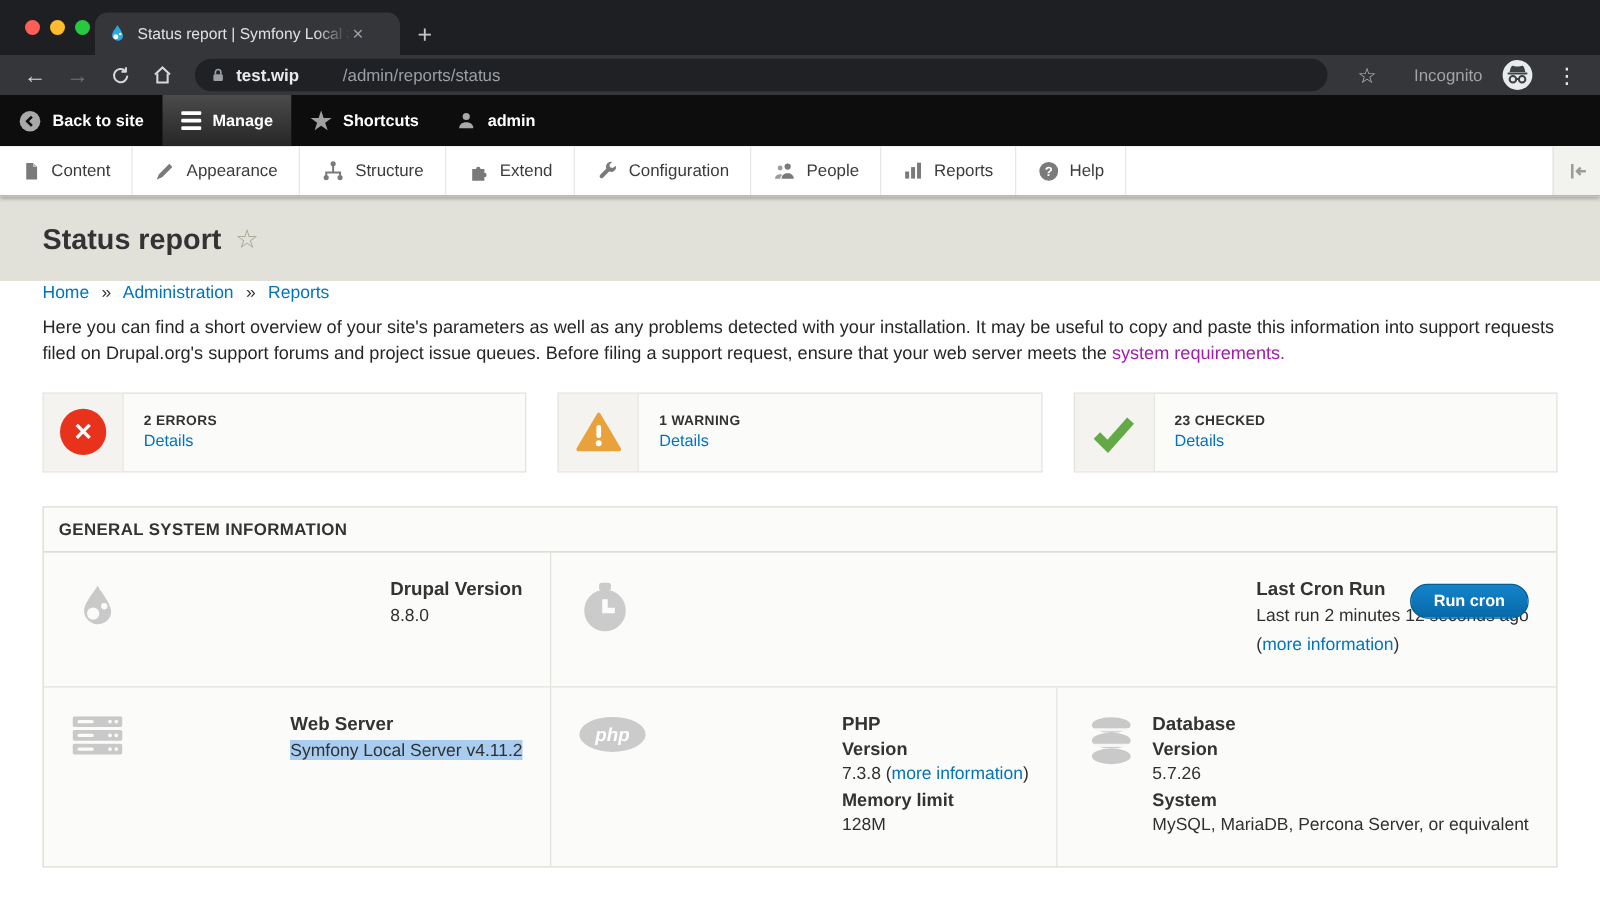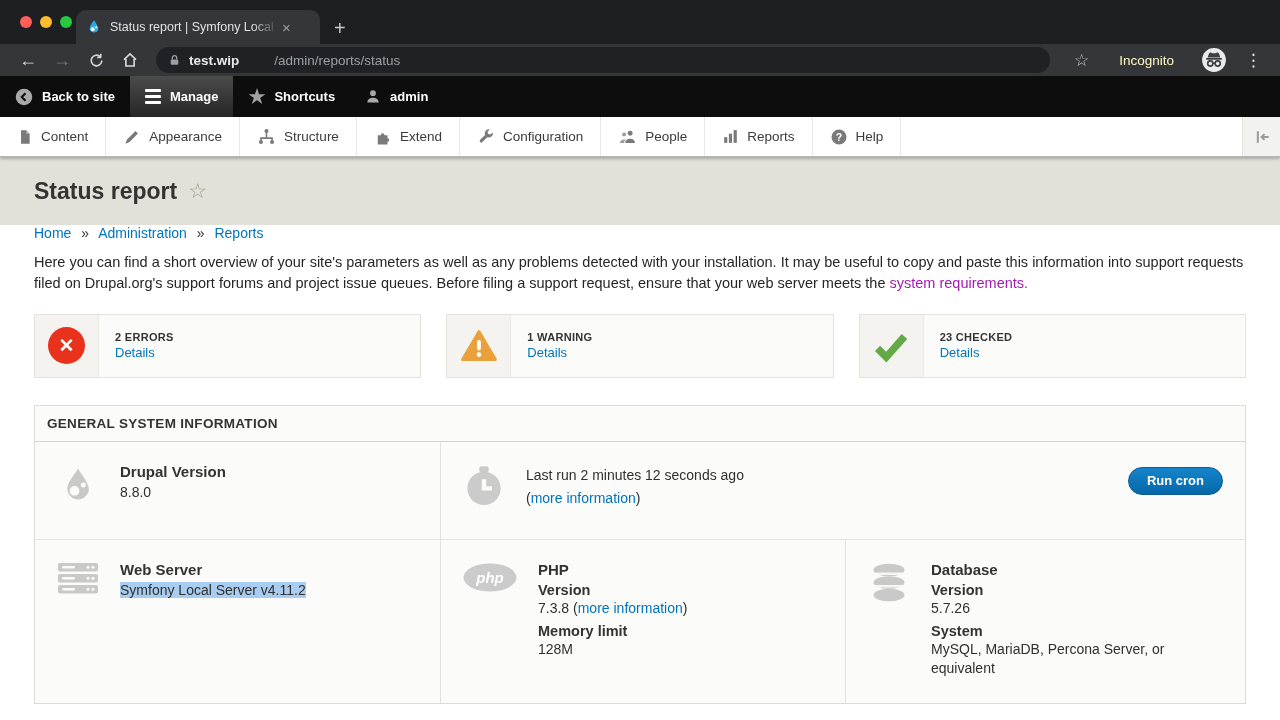--- a/index.html
+++ b/index.html
@@ -23,21 +23,21 @@
 
   .navbar { height:32px; background:#35363a; display:flex; align-items:center; padding:0 14px; gap:6px; }
   .nav-ic { width:28px; height:28px; display:flex; align-items:center; justify-content:center;
             font-size:18px; color:#d6d8da; }
   .nav-ic.dim { color:#70757a; }
   .urlpill { flex:1; height:26px; margin:0 10px 0 6px; background:#202124; border-radius:13px;
              display:flex; align-items:center; padding:0 12px; gap:8px; min-width:0; }
   .url-host { color:#e8eaed; font-size:13.5px; font-weight:bold; }
   .url-path { color:#9aa0a6; font-size:13.5px; }
   .star-btn { color:#c0c3c7; font-size:17px; padding:0 8px; }
-  .incog-label { color:#fef9c3; font-size:13.5px; margin:0 21px 0 16px; }
+  .incog-label { color:#a3a3a3; font-size:13.5px; margin:0 9px 0 16px; }
   .incog-badge { width:26px; height:26px; }
   .menu-dots { color:#e8eaed; font-size:17px; padding:0 4px 0 12px; letter-spacing:0; }
 
   
   .adminbar { height:41px; background:#0d0d0d; display:flex; align-items:stretch; }
   .admin-item { display:flex; align-items:center; gap:9px; padding:0 15px; color:#fff;
                 font-size:13px; font-weight:bold; cursor:default; }
   .admin-item.active { background:linear-gradient(#4b4b4b,#262626); }
   .hamburger { display:flex; flex-direction:column; gap:3px; }
   .hamburger i { display:block; width:16px; height:3px; background:#fff; border-radius:1px; }
@@ -74,21 +74,21 @@
   .card-body a { font-size:13px; color:#0074bd; text-decoration:none; margin-top:2px; }
   .err-circle { width:37px; height:37px; border-radius:50%; background:#e8321c; color:#fff;
                 display:flex; align-items:center; justify-content:center; font-size:19px; font-weight:bold; }
 
   .panel { margin-top:27px; border:1px solid #dedcd5; background:#fbfbf9; }
   .panel-header { padding:10px 12px; font-size:13.5px; font-weight:bold; color:#333;
                   letter-spacing:.3px; border-bottom:1px solid #d5d3cc; }
   .prow { display:grid; }
   .prow.one { grid-template-columns:405px 1fr; border-bottom:1px solid #e4e2dc; }
   .prow.two { grid-template-columns:405px 405px 1fr; }
-  .pcell { padding:21px 22px 24px 21px; display:flex; gap:20px; align-items:flex-start; position:relative; min-height:97px; }
+  .pcell { padding:21px 22px 24px 21px; display:flex; align-items:flex-start; position:relative; min-height:97px;justify-content:space-between; }
   .prow .pcell + .pcell { border-left:1px solid #e4e2dc; }
   .prow.two .pcell { min-height:141px; }
   .pcell .icon-col { flex:0 0 44px; display:flex; justify-content:center; padding-top:2px; }
   .pcell h3 { font-size:15px; font-weight:bold; color:#333; }
   .pcell .line { font-size:14px; color:#303030; margin-top:3px; line-height:1.4; }
   .pcell .line a { color:#0074bd; text-decoration:none; }
   .pcell .sub { font-size:14.5px; font-weight:bold; color:#333; margin-top:4px; }
   .hl { background:#a9cdf0; }
   .runcron { position:absolute; right:22px; top:25px; background:linear-gradient(#1584cb,#0568a8);
              border:1px solid #0b5d92; color:#fff; font-size:13px; font-weight:bold;
@@ -325,20 +325,21 @@
         </div>
         <div class="pcell">
           <span class="icon-col">
             <svg width="38" height="42" viewBox="0 0 24 26">
               <rect x="9" y="0.5" width="6" height="4" rx="1.4" fill="#cbcbcb"></rect>
               <circle cx="12" cy="14.5" r="10.5" fill="#cbcbcb"></circle>
               <path d="M12 8.8v5.7h5" stroke="#fbfbf9" stroke-width="2.8" fill="none"></path>
             </svg>
           </span>
           <div>
+            <h3>Last Cron Run</h3>
             <div class="line">Last run 2 minutes 12 seconds ago</div>
             <div class="line"><span>(</span><a href="#">more information</a><span>)</span></div>
           </div>
           <button class="runcron">Run cron</button>
         </div>
       </div>
 
       <div class="prow two">
         <div class="pcell">
           <span class="icon-col">

